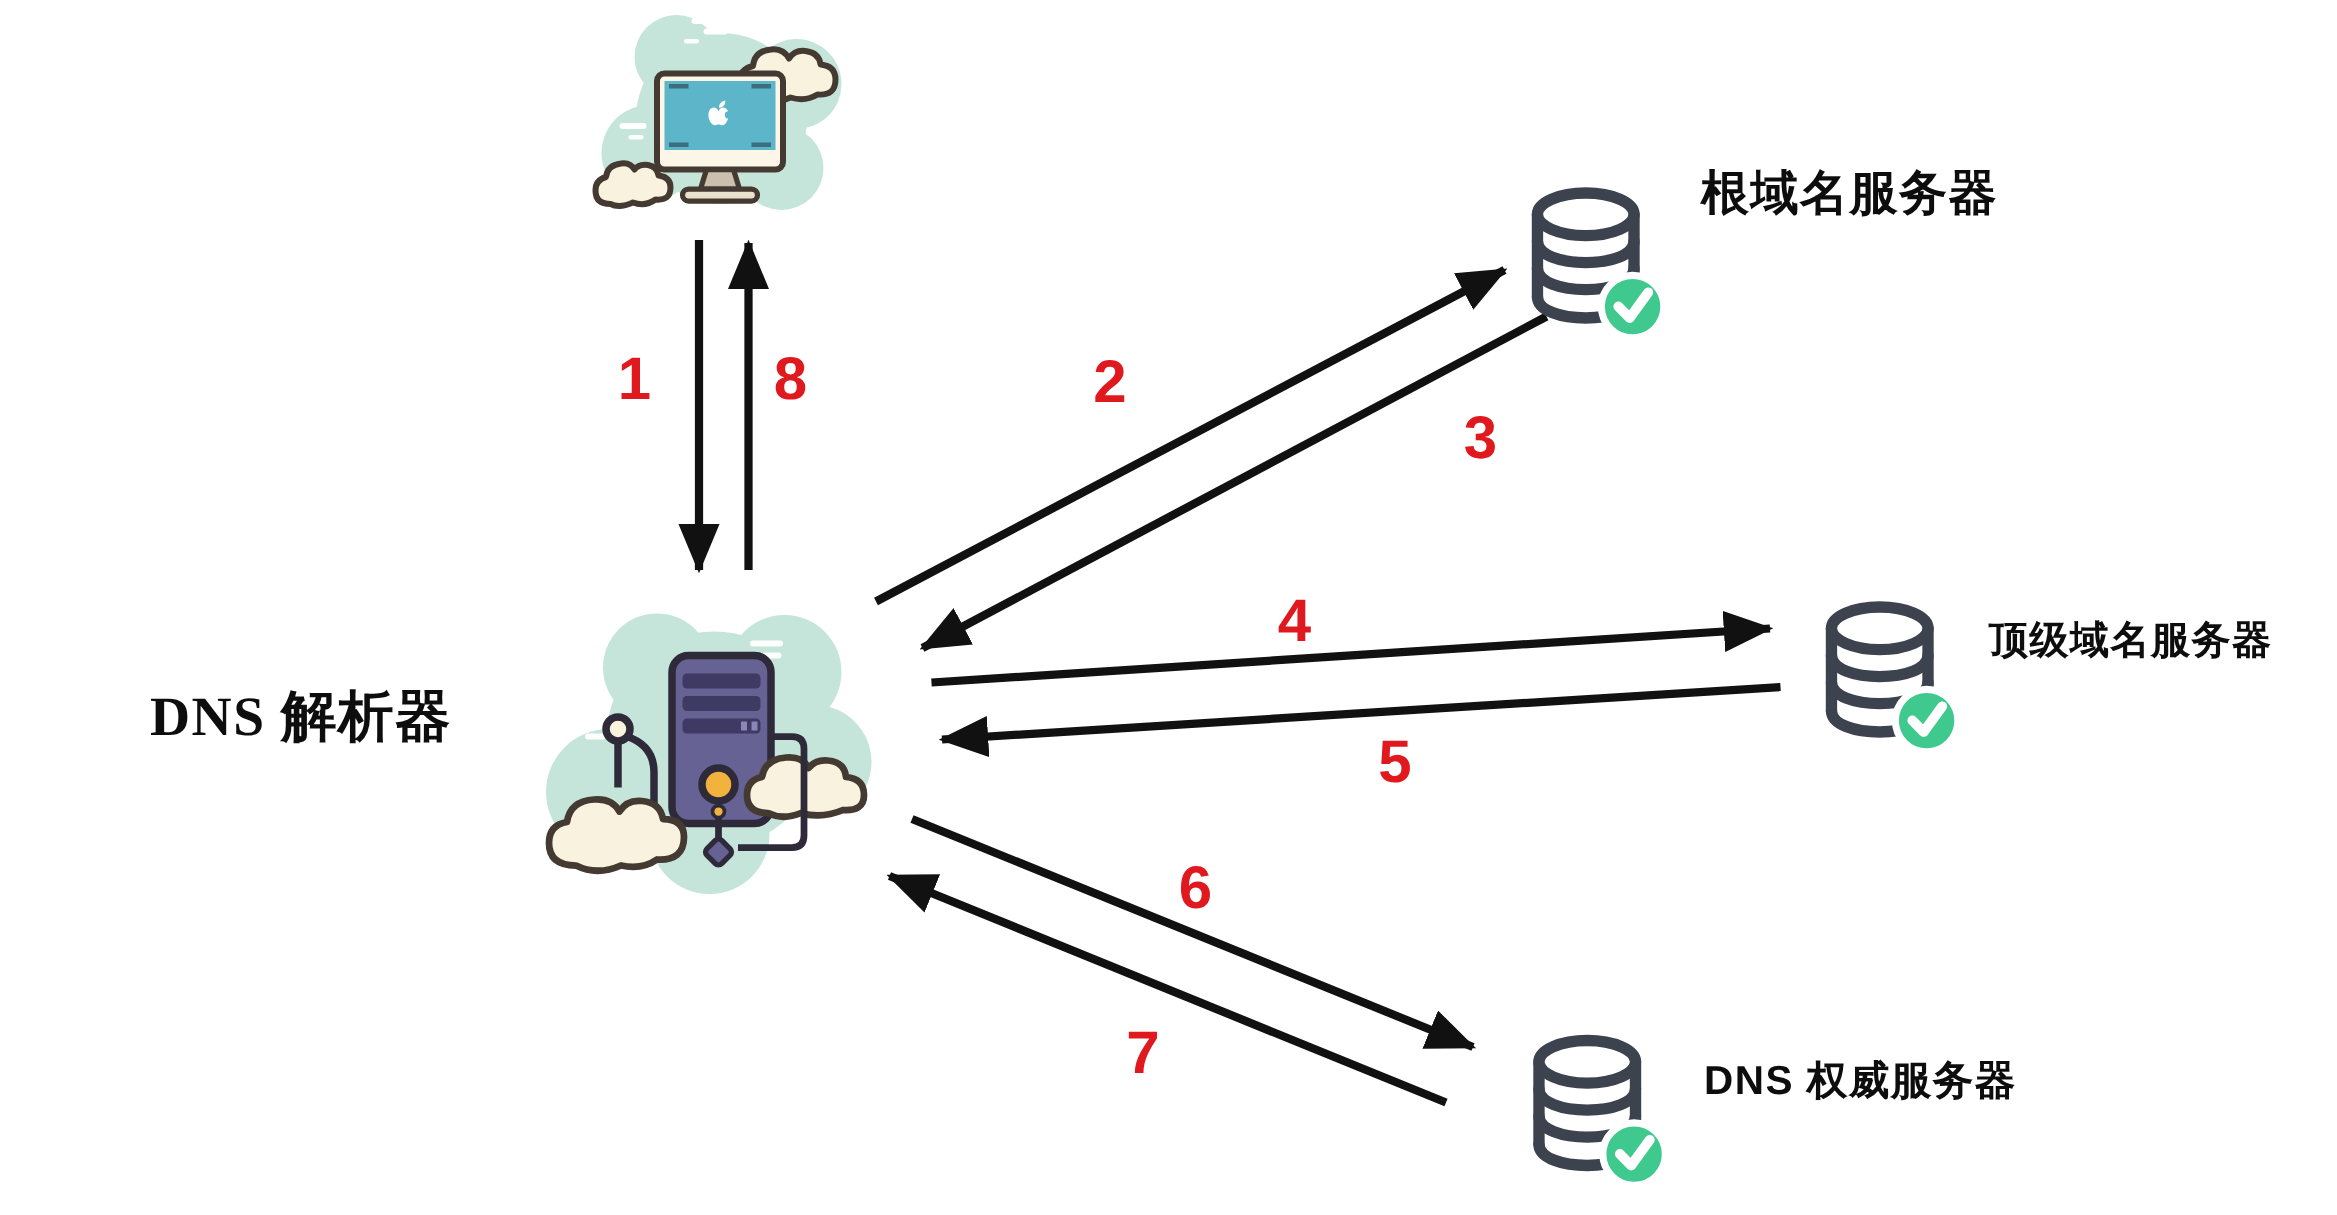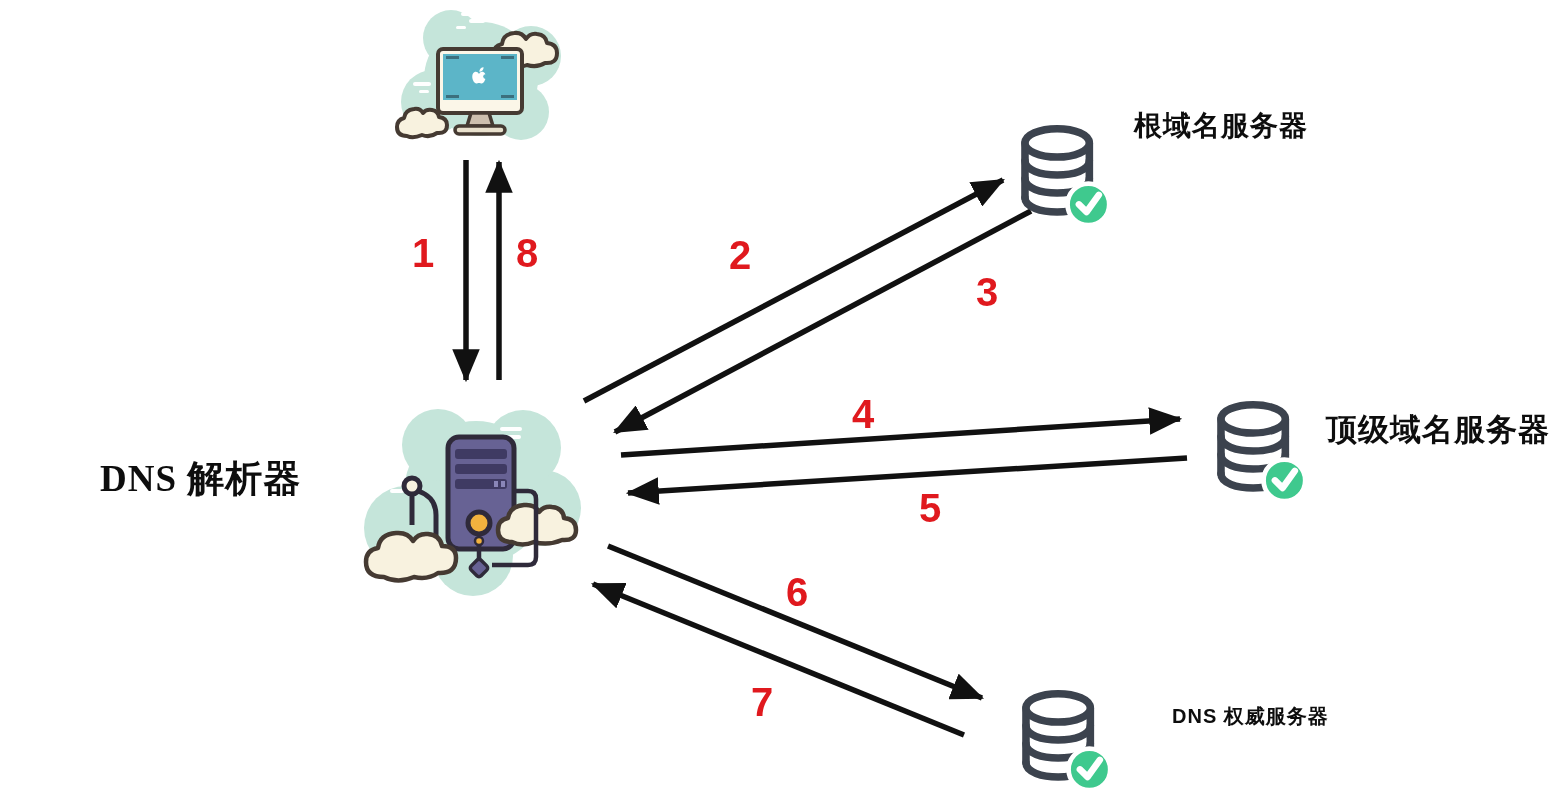--- a/index.html
+++ b/index.html
@@ -12,23 +12,23 @@
   .step-num{
     position:absolute;transform:translate(-50%,-50%);
     color:#e0191e;font-size:40px;font-weight:bold;line-height:1;
     user-select:none;
   }
   .node-label{
     position:absolute;color:#0d0d0d;font-weight:bold;line-height:1.15;
     white-space:nowrap;letter-spacing:1px;
   }
   .lbl-resolver{left:100px;top:458px;font-size:37px;font-family:Liberation Serif, serif;}
-  .lbl-root{left:1134px;top:110px;font-size:28px;}
-  .lbl-tld{left:1326px;top:412px;font-size:31px;}
-  .lbl-auth{left:1136px;top:705px;font-size:20px;margin-left:36px;}
+  .lbl-root{left:1134px;top:110px;font-size:32px;}
+  .lbl-tld{left:1326px;top:412px;font-size:26px;}
+  .lbl-auth{left:1136px;top:705px;font-size:27px;}
   .icon-client{left:393px;top:4px;width:172px;height:148px;}
   .icon-resolver{left:358px;top:393px;width:228px;height:215px;}
   .icon-db{width:106px;height:112px;}
   .db-root{left:1007px;top:120px;}
   .db-tld{left:1203px;top:396px;}
   .db-auth{left:1008px;top:685px;}
 </style>
 </head>
 <body>
 

